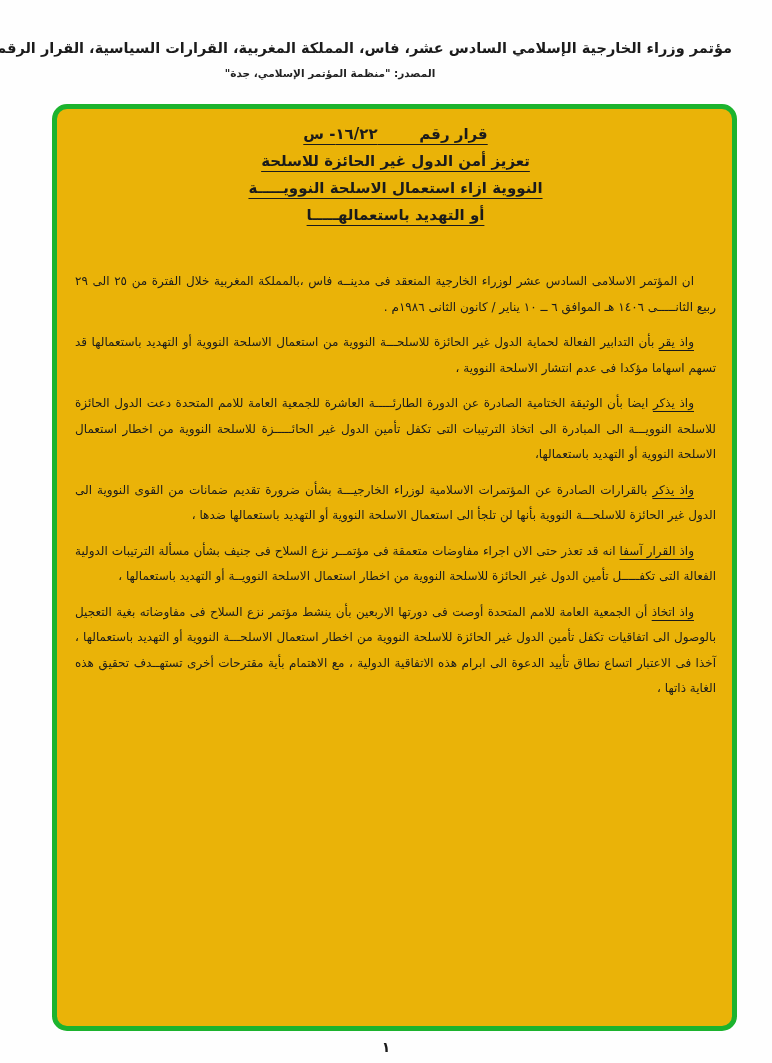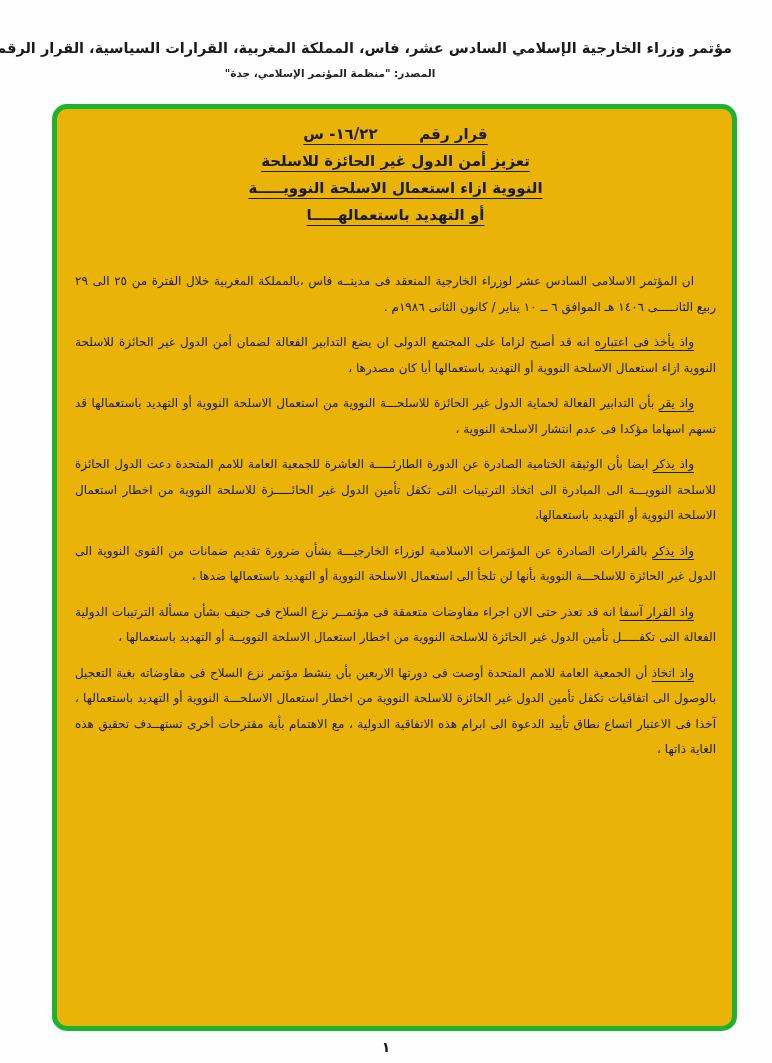--- a/index.html
+++ b/index.html
@@ -112,24 +112,20 @@
       <div class="title-line">النووية ازاء استعمال الاسلحة النوويـــــة</div>
       <div class="title-line">أو التهديد باستعمالهـــــا</div>
     </div>
 
     <div class="body-text">
       <p>
         <span class="lead"></span>
         <span>ان المؤتمر الاسلامى السادس عشر لوزراء الخارجية المنعقد فى مدينــه فاس ،بالمملكة المغربية خلال الفترة من ٢٥ الى ٢٩ ربيع الثانـــــى ١٤٠٦ هـ الموافق ٦ ــ ١٠ يناير / كانون الثانى ١٩٨٦م .</span>
       </p>
       <p>
-        <span class="lead">واذ يأخذ فى اعتباره</span>
-        <span>انه قد أصبح لزاما على المجتمع الدولى ان يضع التدابير الفعالة لضمان أمن الدول غير الحائزة للاسلحة النووية ازاء استعمال الاسلحة النووية أو التهديد باستعمالها أيا كان مصدرها ،</span>
-      </p>
-      <p>
         <span class="lead">واذ يقر</span>
         <span>بأن التدابير الفعالة لحماية الدول غير الحائزة للاسلحـــة النووية من استعمال الاسلحة النووية أو التهديد باستعمالها قد تسهم اسهاما مؤكدا فى عدم انتشار الاسلحة النووية ،</span>
       </p>
       <p>
         <span class="lead">واذ يذكر</span>
         <span>ايضا بأن الوثيقة الختامية الصادرة عن الدورة الطارئـــــة العاشرة للجمعية العامة للامم المتحدة دعت الدول الحائزة للاسلحة النوويـــة الى المبادرة الى اتخاذ الترتيبات التى تكفل تأمين الدول غير الحائـــــزة للاسلحة النووية من اخطار استعمال الاسلحة النووية أو التهديد باستعمالها،</span>
       </p>
       <p>
         <span class="lead">واذ يذكر</span>
         <span>بالقرارات الصادرة عن المؤتمرات الاسلامية لوزراء الخارجيـــة بشأن ضرورة تقديم ضمانات من القوى النووية الى الدول غير الحائزة للاسلحـــة النووية بأنها لن تلجأ الى استعمال الاسلحة النووية أو التهديد باستعمالها ضدها ،</span>

